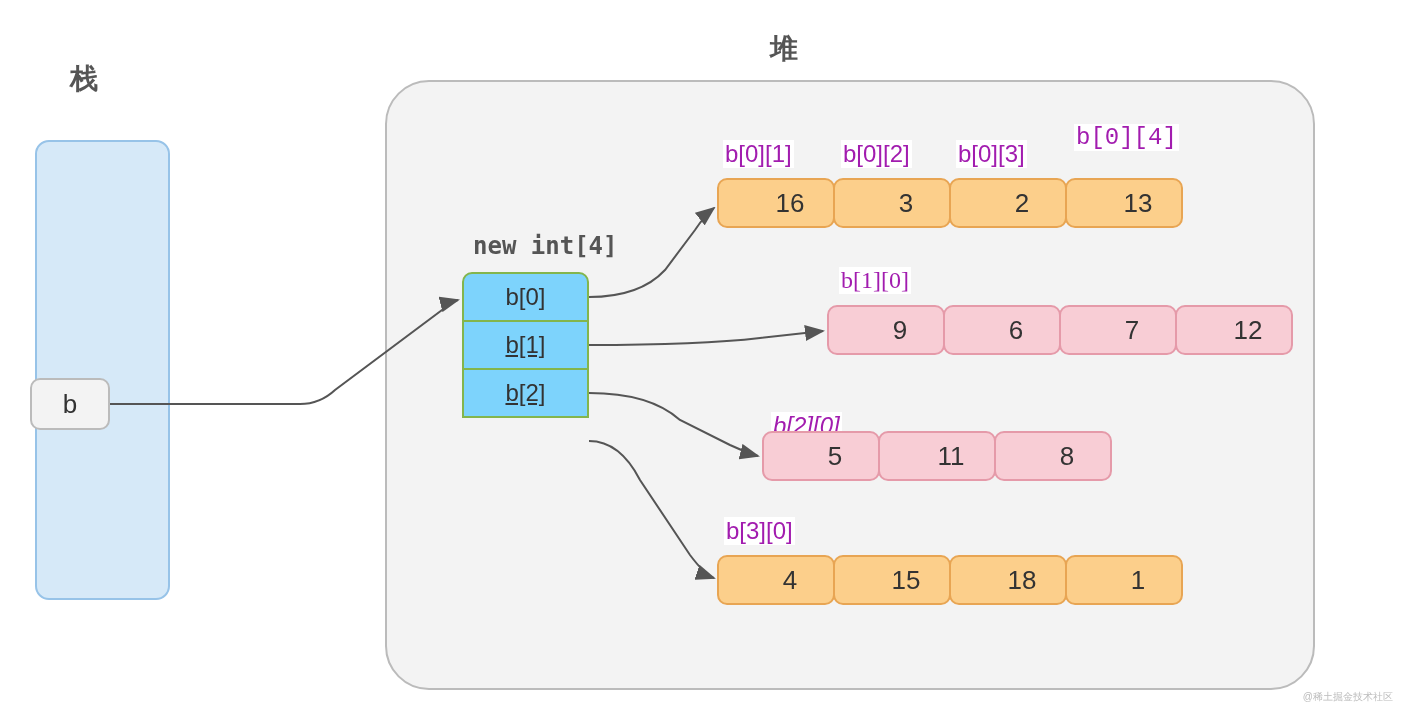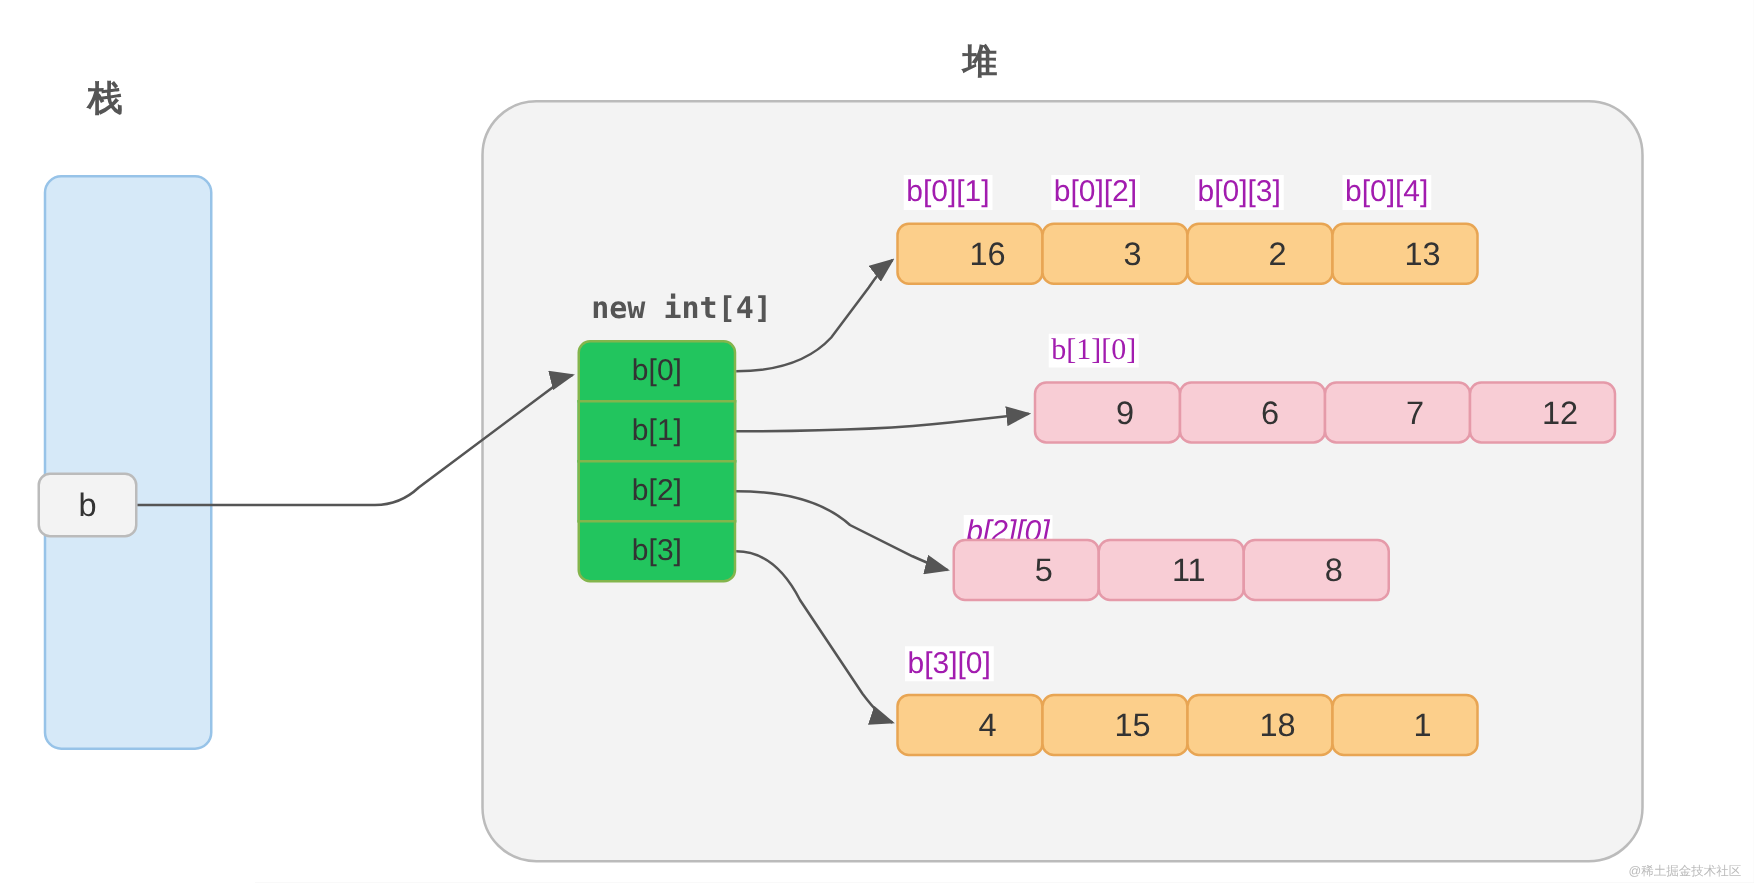--- a/index.html
+++ b/index.html
@@ -10,26 +10,26 @@
   .heap-title { left: 770px; top: 30px; }
   
   .stack-box { position: absolute; left: 35px; top: 140px; width: 135px; height: 460px; background: #d6e9f8; border: 2px solid #97c3e8; border-radius: 14px; }
   .var-box { position: absolute; left: 30px; top: 378px; width: 80px; height: 52px; background: #f3f3f3; border: 2px solid #bbb; border-radius: 10px; display: flex; align-items: center; justify-content: center; font-size: 26px; color: #333; }
   
   .heap-box { position: absolute; left: 385px; top: 80px; width: 930px; height: 610px; background: #f3f3f3; border: 2px solid #bbb; border-radius: 44px; }
   
   .new-int-label { position: absolute; font-size: 24px; font-family: Consolas, monospace; font-weight: bold; color: #555; }
   
   .outer-array { position: absolute; left: 462px; top: 272px; width: 127px; }
-  .outer-cell { height: 50px; background: #22c55e; border: 2px solid #83b54c; border-radius: 10px; display: flex; align-items: center; justify-content: center; font-size: 24px; color: #333; margin-bottom: 0px; }
+  .outer-cell { height: 50px; background: #7dd3fc; border: 2px solid #83b54c; border-radius: 10px; display: flex; align-items: center; justify-content: center; font-size: 24px; color: #333; margin-bottom: 0px; }
   .outer-cell:not(:last-child) { border-bottom-left-radius: 0; border-bottom-right-radius: 0; margin-bottom: -2px; }
   .outer-cell:not(:first-child) { border-top-left-radius: 0; border-top-right-radius: 0; }
   .outer-cell:first-child { border-bottom-left-radius: 0; border-bottom-right-radius: 0; }
   .outer-cell:last-child { border-top-left-radius: 0; border-top-right-radius: 0; }
-  .outer-cell.mid { border-radius: 0; }
+  .outer-cell.mid { border-radius: 0; text-decoration: underline; }
   
   .inner-row { position: absolute; display: flex; }
   .inner-cell { width: 118px; height: 50px; border: 2px solid; border-radius: 10px; display: flex; align-items: center; justify-content: center; font-size: 26px; color: #333; margin-right: -2px; padding-left: 28px; }
   .inner-cell.orange { background: #fccf8b; border-color: #e8a553; }
   .inner-cell.pink { background: #f8cdd5; border-color: #e59aa9; }
   
   .idx-label { position: absolute; font-size: 24px; color: #a21caf; background: #fff; padding: 0 2px; }
   
   .arrow-svg { position: absolute; left: 0; top: 0; width: 1403px; height: 706px; pointer-events: none; }
   
@@ -45,27 +45,26 @@
 <div class="var-box">b</div>
 
 <div class="heap-box"></div>
 
 <div class="new-int-label" style="left:473px; top:232px;">new int[4]</div>
 
 <div class="outer-array">
   <div class="outer-cell" style="border-radius:10px 10px 0 0;">b[0]</div>
   <div class="outer-cell mid">b[1]</div>
   <div class="outer-cell mid">b[2]</div>
-  <div class="outer-cell" style="border-radius:0 0 10px 10px;">b[3]</div>
 </div>
 
 <div class="idx-label" style="left:723px; top:140px;">b[0][1]</div>
 <div class="idx-label" style="left:841px; top:140px;">b[0][2]</div>
 <div class="idx-label" style="left:956px; top:140px;">b[0][3]</div>
-<div class="idx-label" style="left:1074px; top:140px;">b[0][4]</div>
+<div class="idx-label" style="left:1074px; top:124px;font-family:Liberation Mono, monospace;">b[0][4]</div>
 
 <div class="inner-row" style="left:717px; top:178px;">
   <div class="inner-cell orange">16</div>
   <div class="inner-cell orange">3</div>
   <div class="inner-cell orange">2</div>
   <div class="inner-cell orange">13</div>
 </div>
 
 <div class="idx-label" style="left:839px; top:267px;font-family:Liberation Serif, serif;">b[1][0]</div>
 

